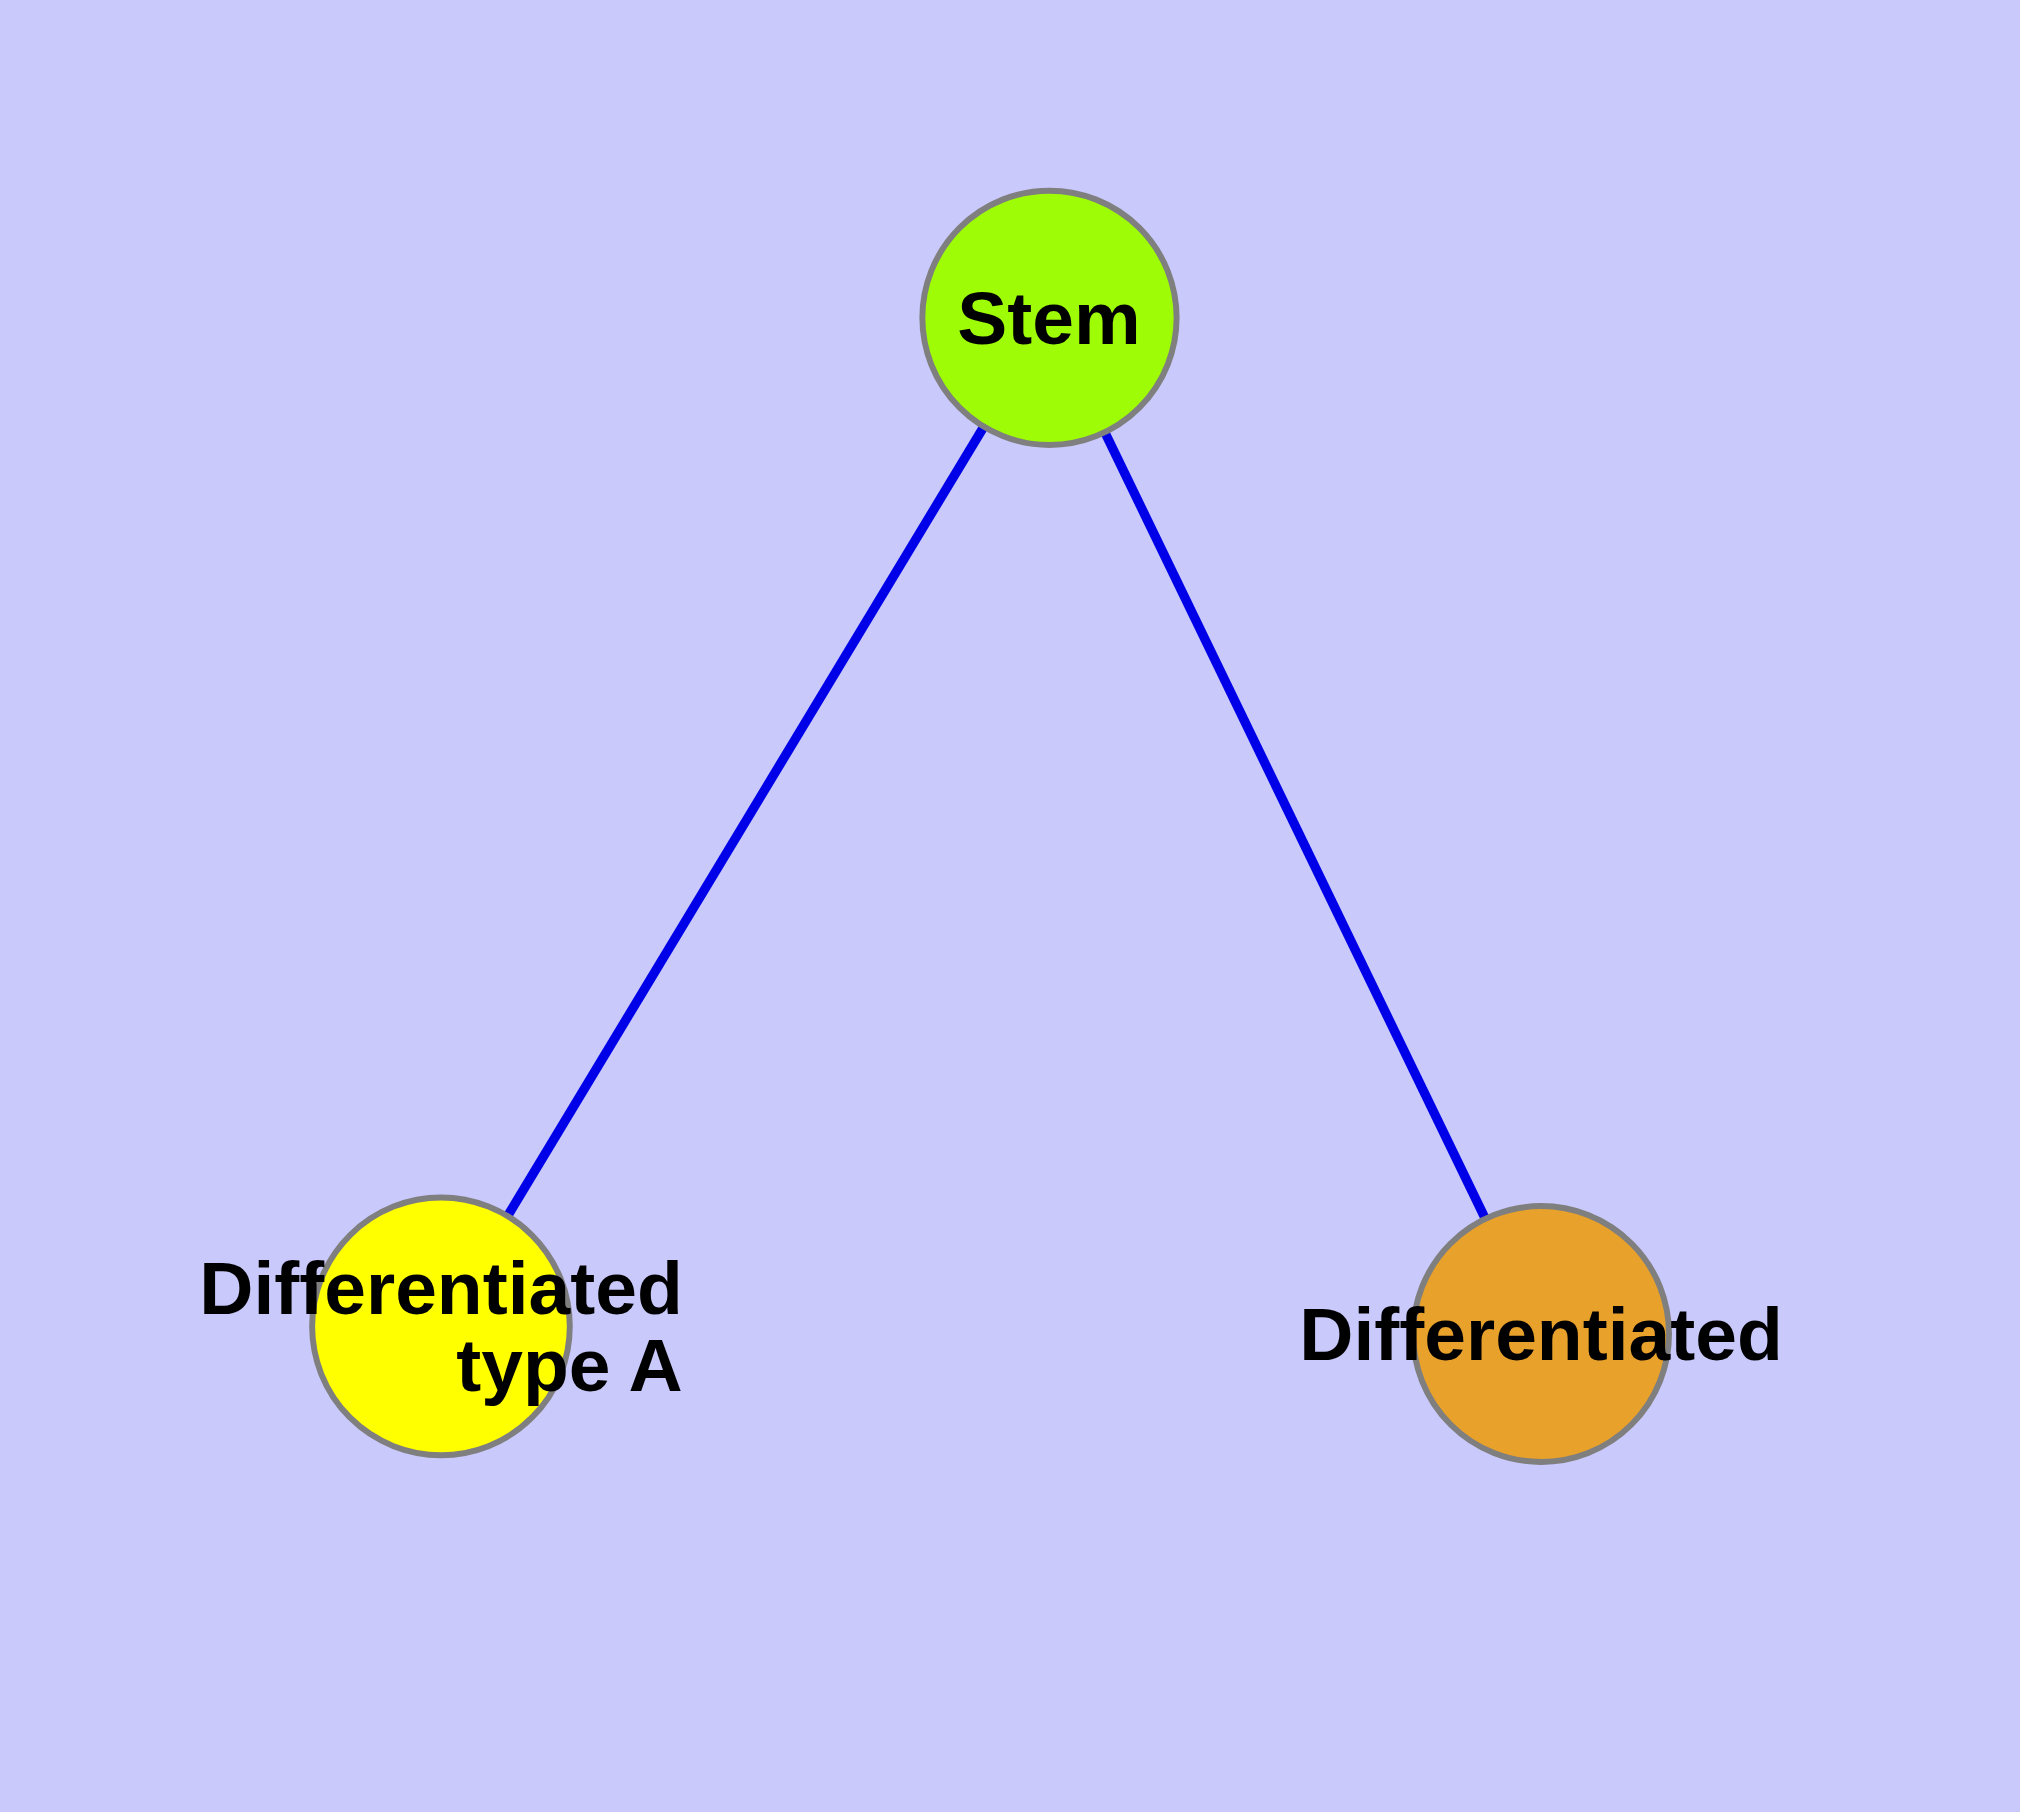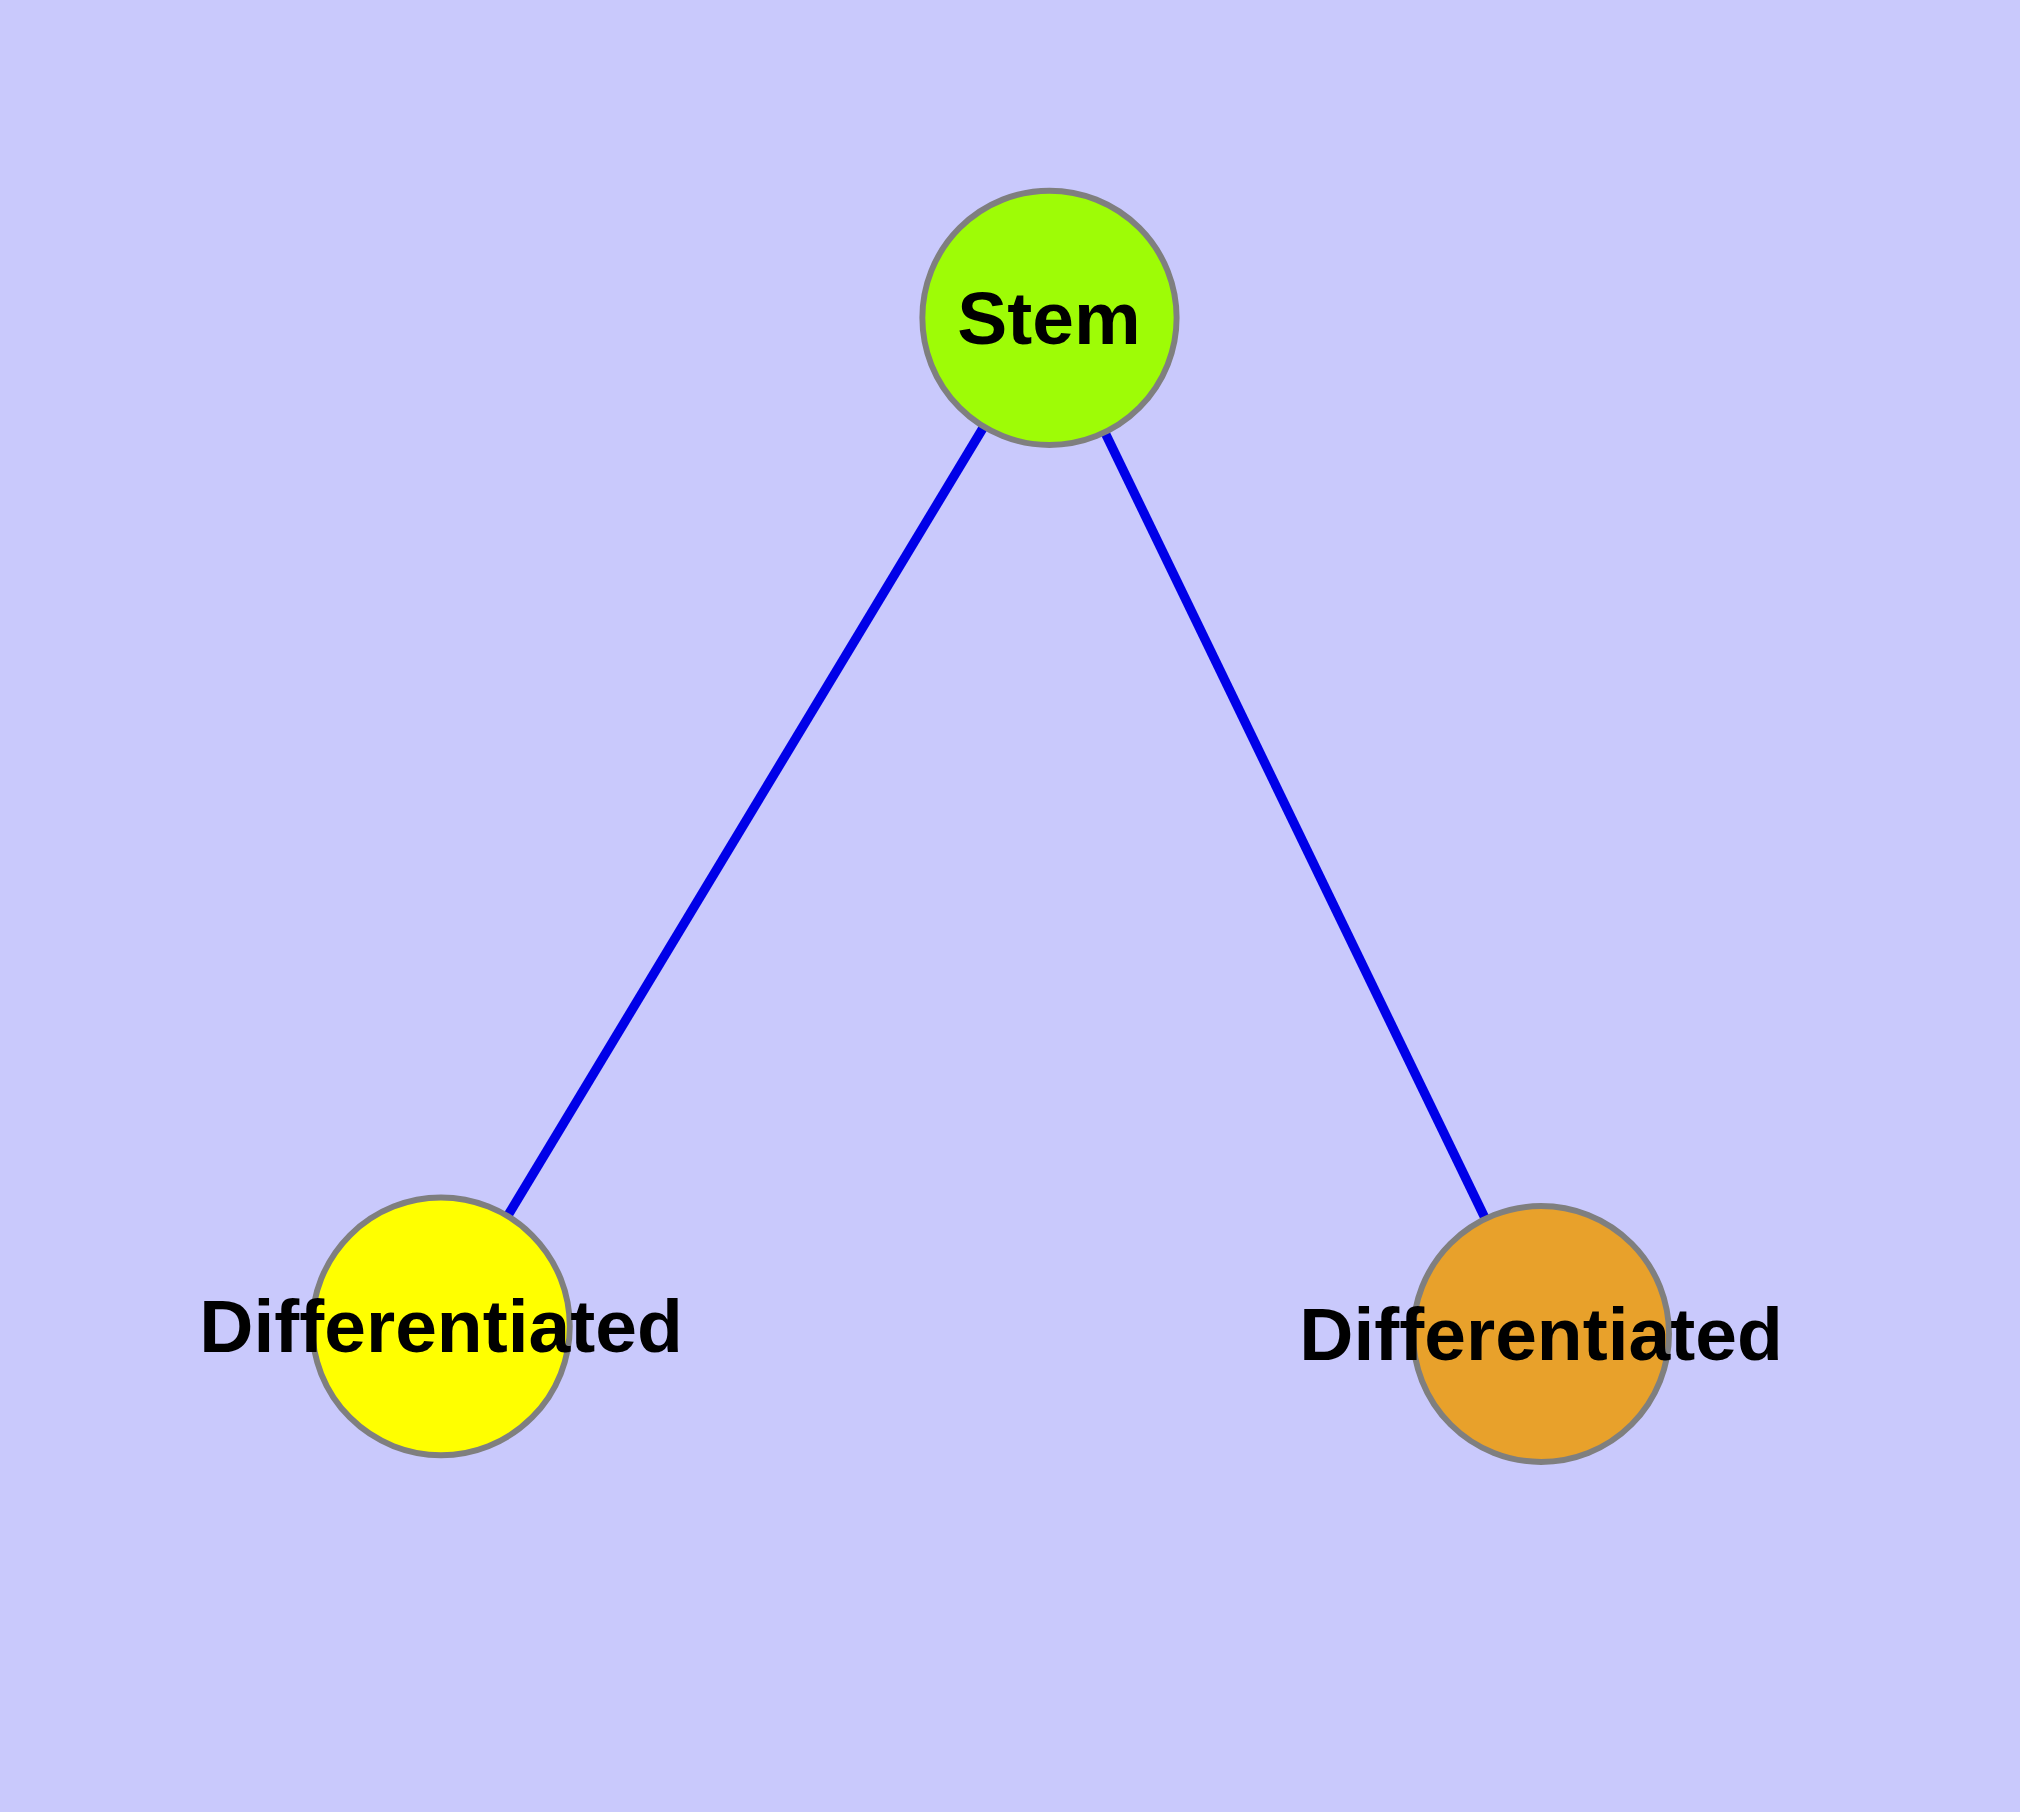--- a/index.html
+++ b/index.html
@@ -52,18 +52,18 @@
       </g>
     <g id="nodes-layer">
         <circle cx="1238" cy="375" r="150" fill="#9efc06" stroke="#7f7f7f" stroke-width="7"></circle>
         <circle cx="520" cy="1565" r="152" fill="#ffff00" stroke="#7f7f7f" stroke-width="7"></circle>
         <circle cx="1818" cy="1574" r="151" fill="#e8a12b" stroke="#7f7f7f" stroke-width="7"></circle>
       </g>
   </svg>
 
   <div id="labels-layer">
       <div class="node-label" style="left: 1049px; top: 318px; font-size: 75px; color: rgb(0, 0, 0);"><div>Stem</div></div>
-      <div class="node-label" style="left: 441px; top: 1326px; font-size: 75px; color: rgb(0, 0, 0);"><div>Differentiated</div></div>
+      <div class="node-label" style="left: 441px; top: 1326px; font-size: 75px; color: rgb(0, 0, 0);"><div>Differentiated</div><div>type A</div></div>
       <div class="node-label" style="left: 1541px; top: 1334px; font-size: 75px; color: rgb(0, 0, 0);"><div>Differentiated</div></div>
     </div>
 
 </div>
 
 
 </body></html>

